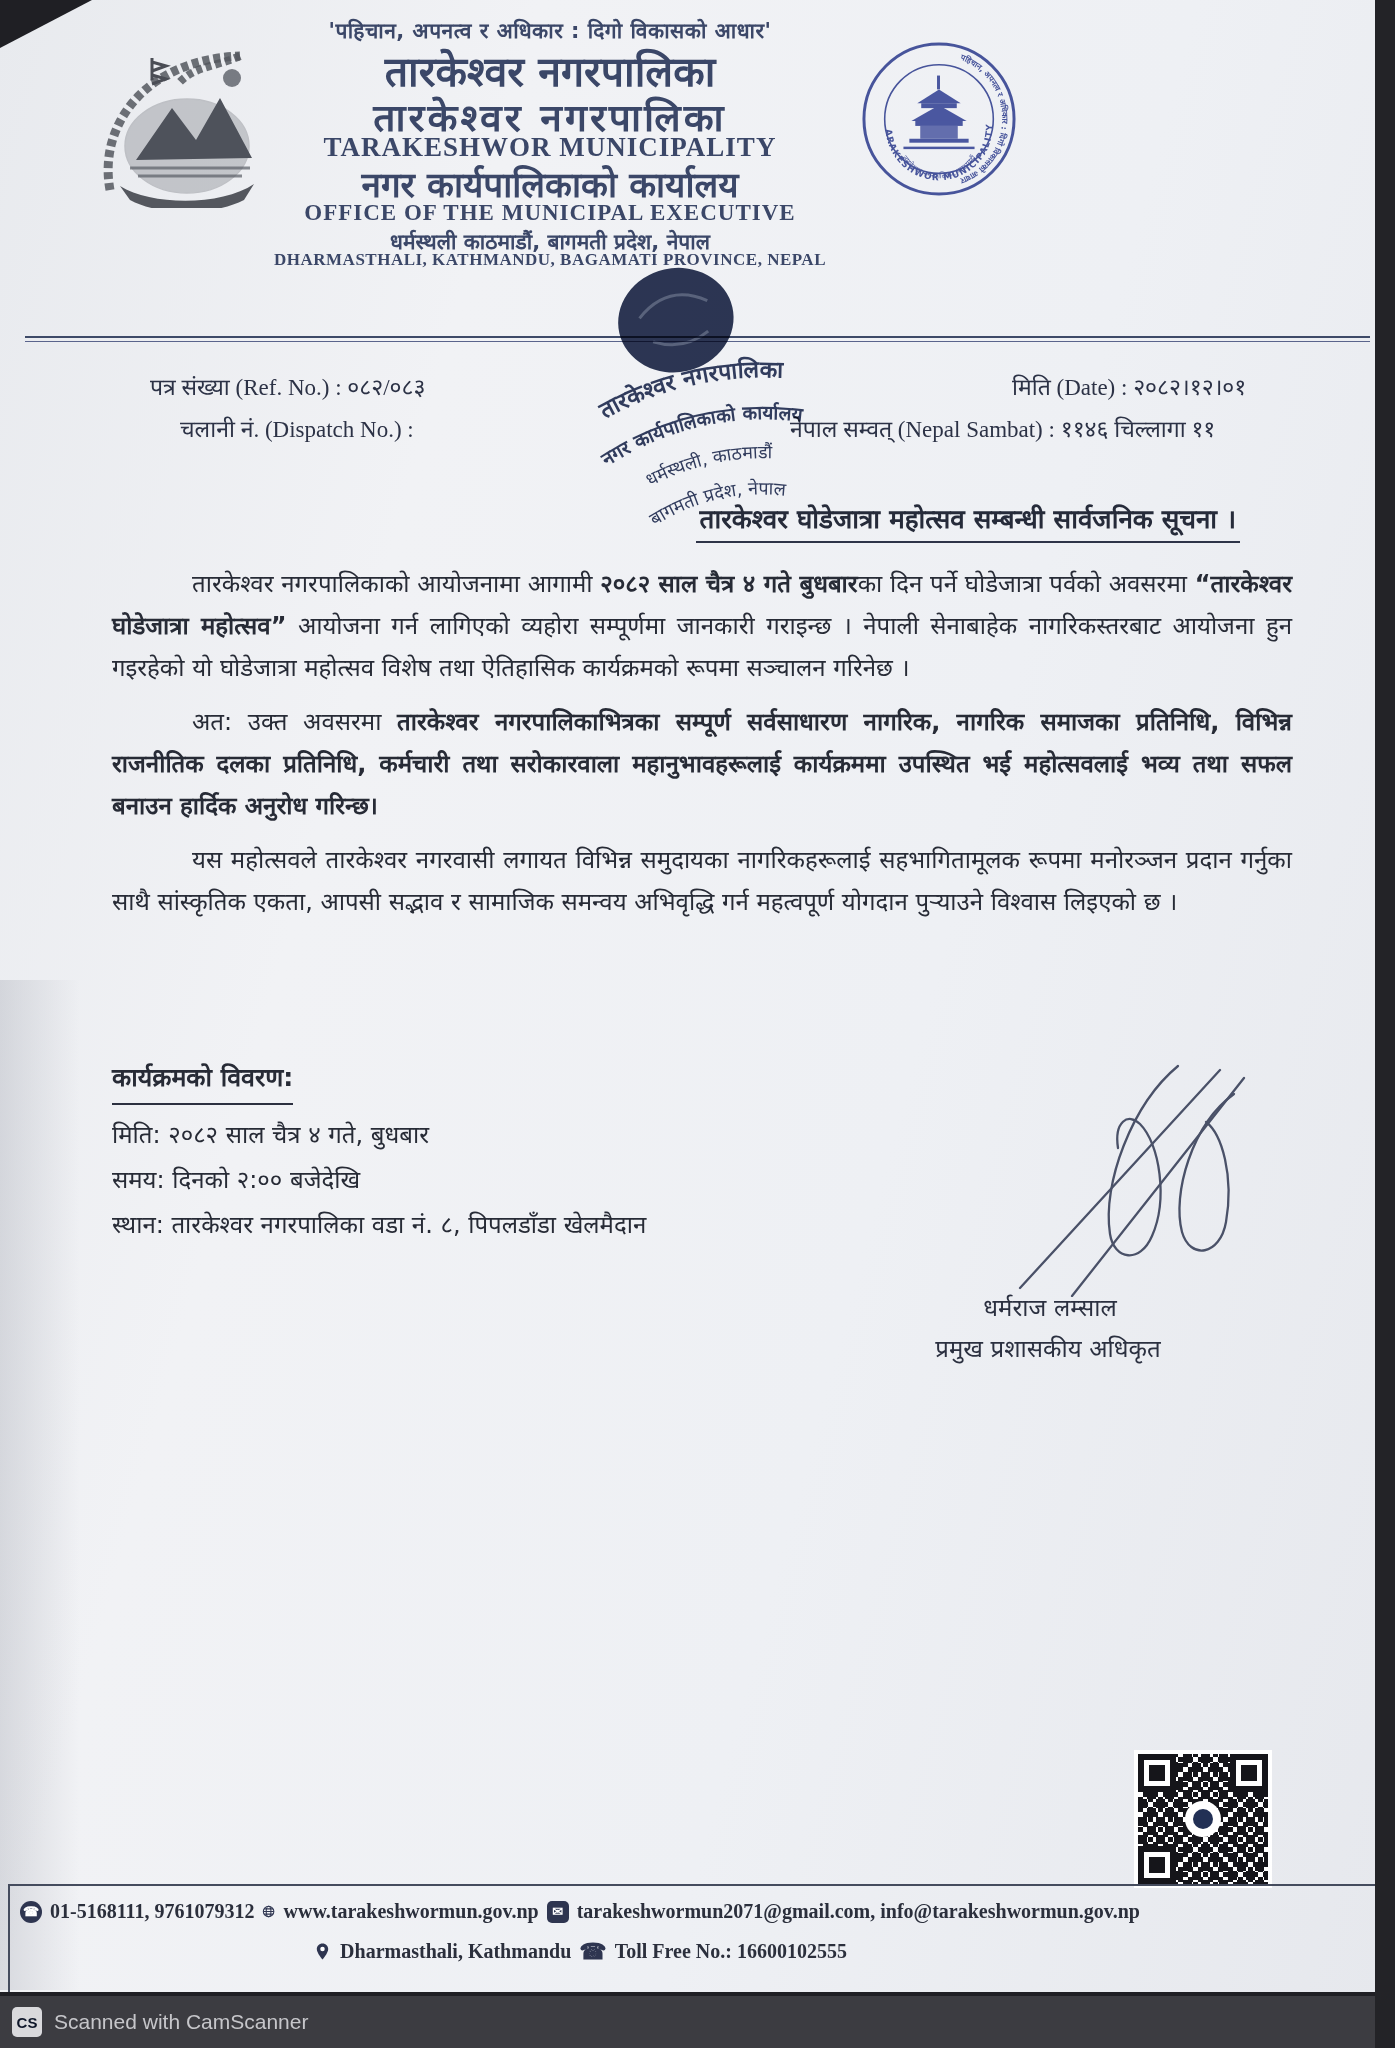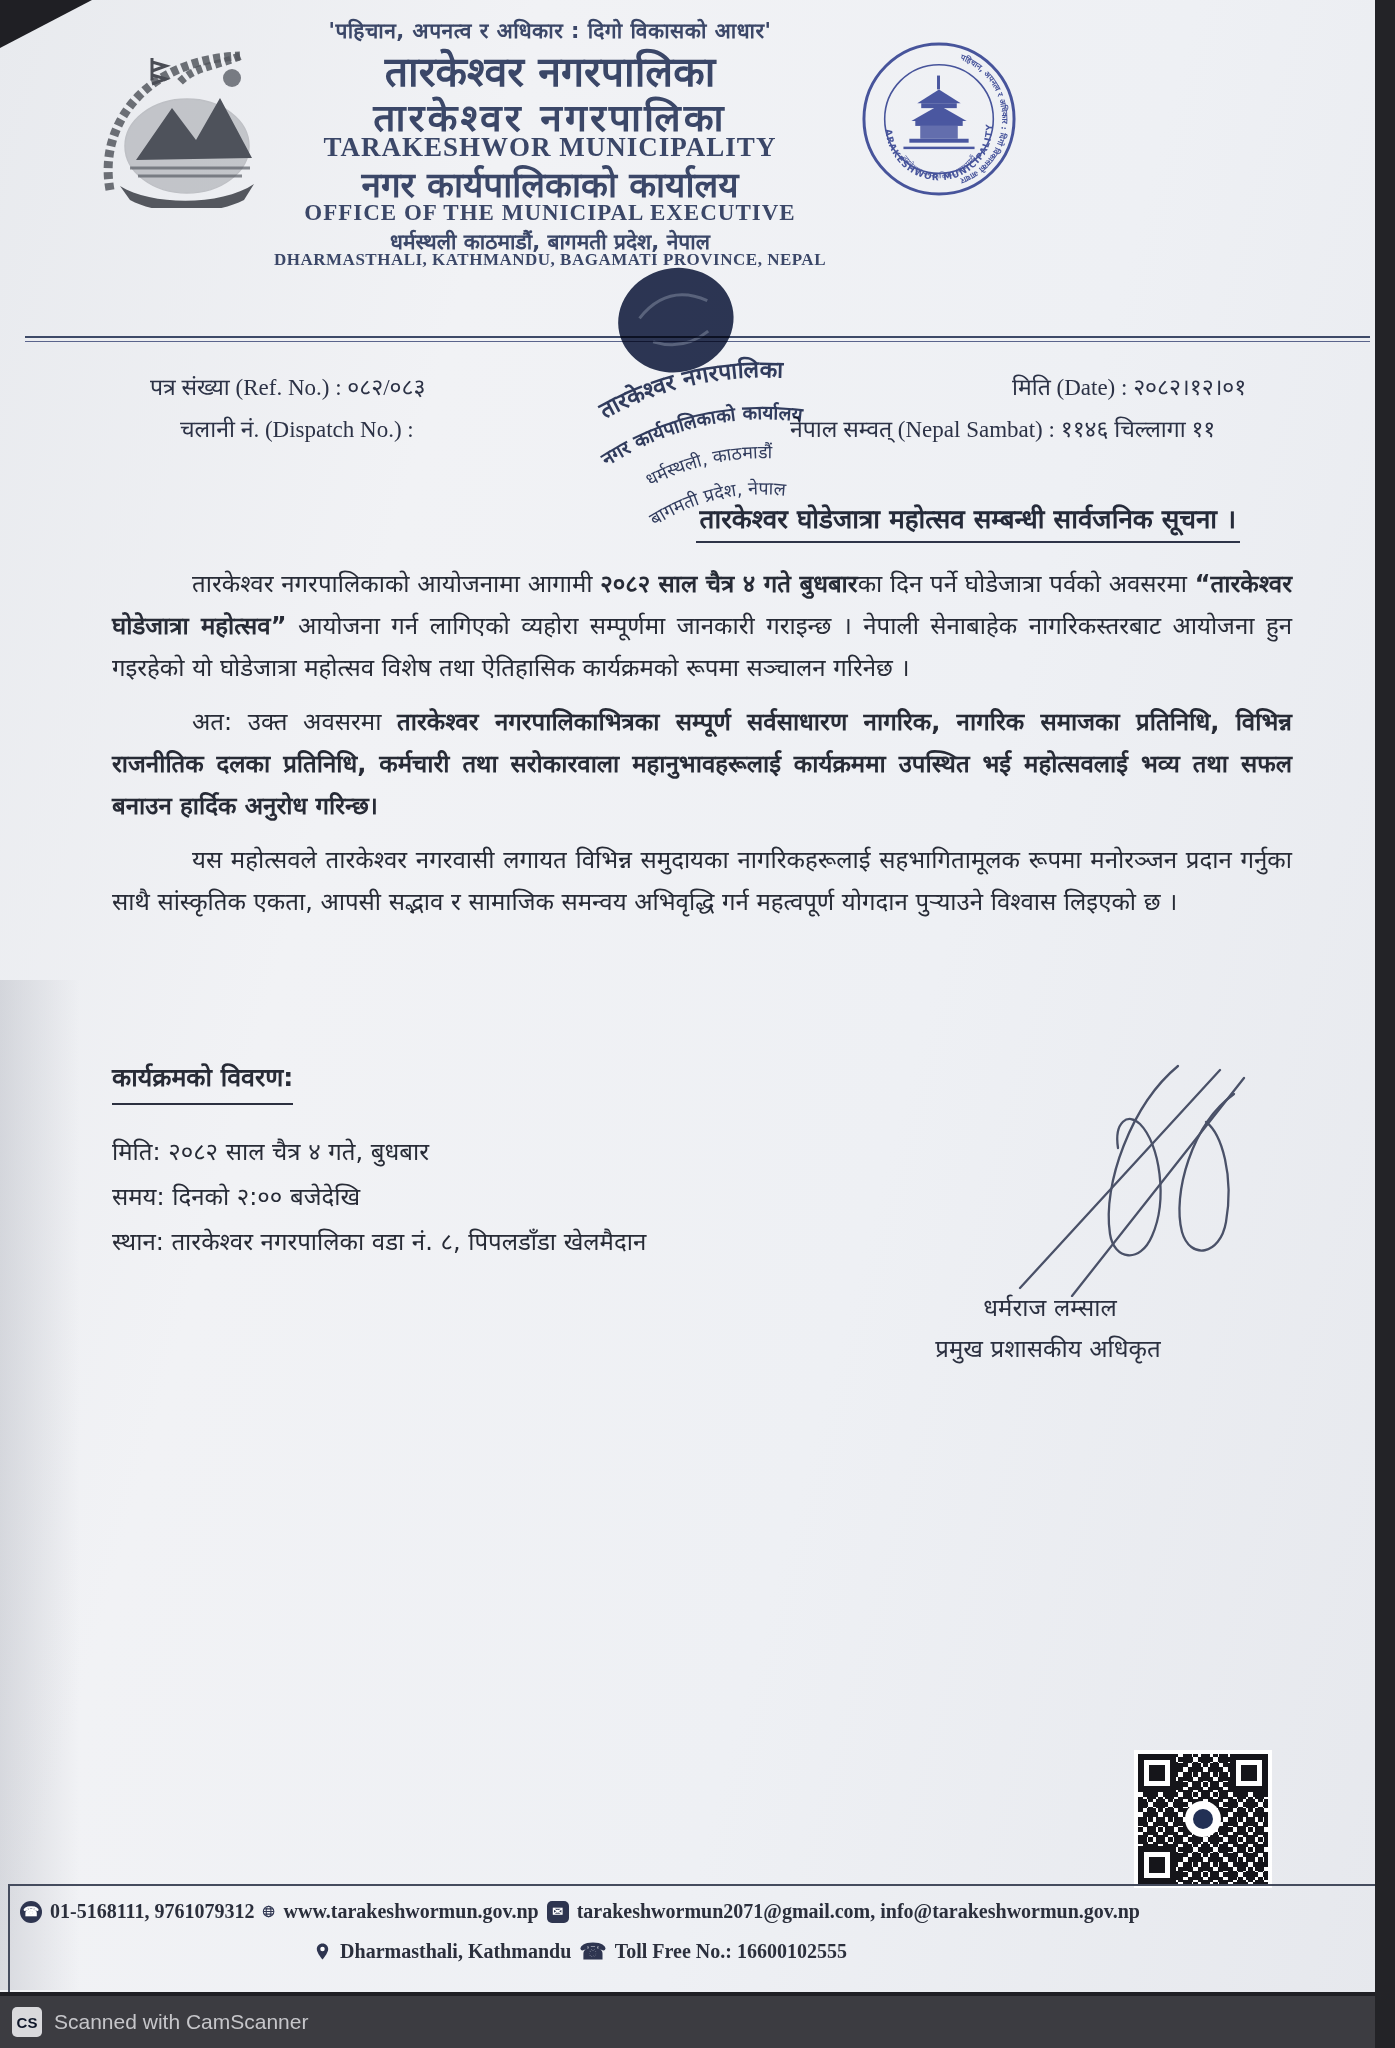--- a/index.html
+++ b/index.html
@@ -33,21 +33,21 @@
   .subject{position:absolute;left:60px;top:500px;width:1180px;text-align:right;}
   .subject span{display:inline-block;font-size:26px;font-weight:700;color:#262b3a;
         border-bottom:2.5px solid #2e3448;padding:0 4px 5px 4px;}
   .bodytxt{position:absolute;left:112px;top:563px;width:1180px;font-size:24px;line-height:42px;
         color:#272b36;text-align:justify;}
   .bodytxt p{margin:0 0 12px 0;text-indent:80px;}
   .bodytxt .b{font-weight:800;}
   .p3b{font-weight:800;}
   .event{position:absolute;left:112px;top:1055px;color:#272b36;font-size:24px;line-height:45px;}
   .event .eh{display:inline-block;font-size:25px;font-weight:800;border-bottom:2.5px solid #2c3040;
-        padding-bottom:3px;margin-bottom:25px;}
+        padding-bottom:3px;margin-bottom:8px;}
   .sig-svg{position:absolute;left:980px;top:1062px;}
   .sig-name{position:absolute;left:900px;top:1290px;width:300px;text-align:center;
         font-size:24px;color:#2b3040;}
   .sig-title{position:absolute;left:868px;top:1331px;width:360px;text-align:center;
         font-size:24px;color:#2b3040;}
   .qr{position:absolute;left:1138px;top:1754px;width:130px;height:130px;background:#fff;
       box-shadow:0 0 0 4px #fff;
       background-color:#fff;
       background-image:
         repeating-conic-gradient(#15151a 0% 25%,transparent 0% 50%),

